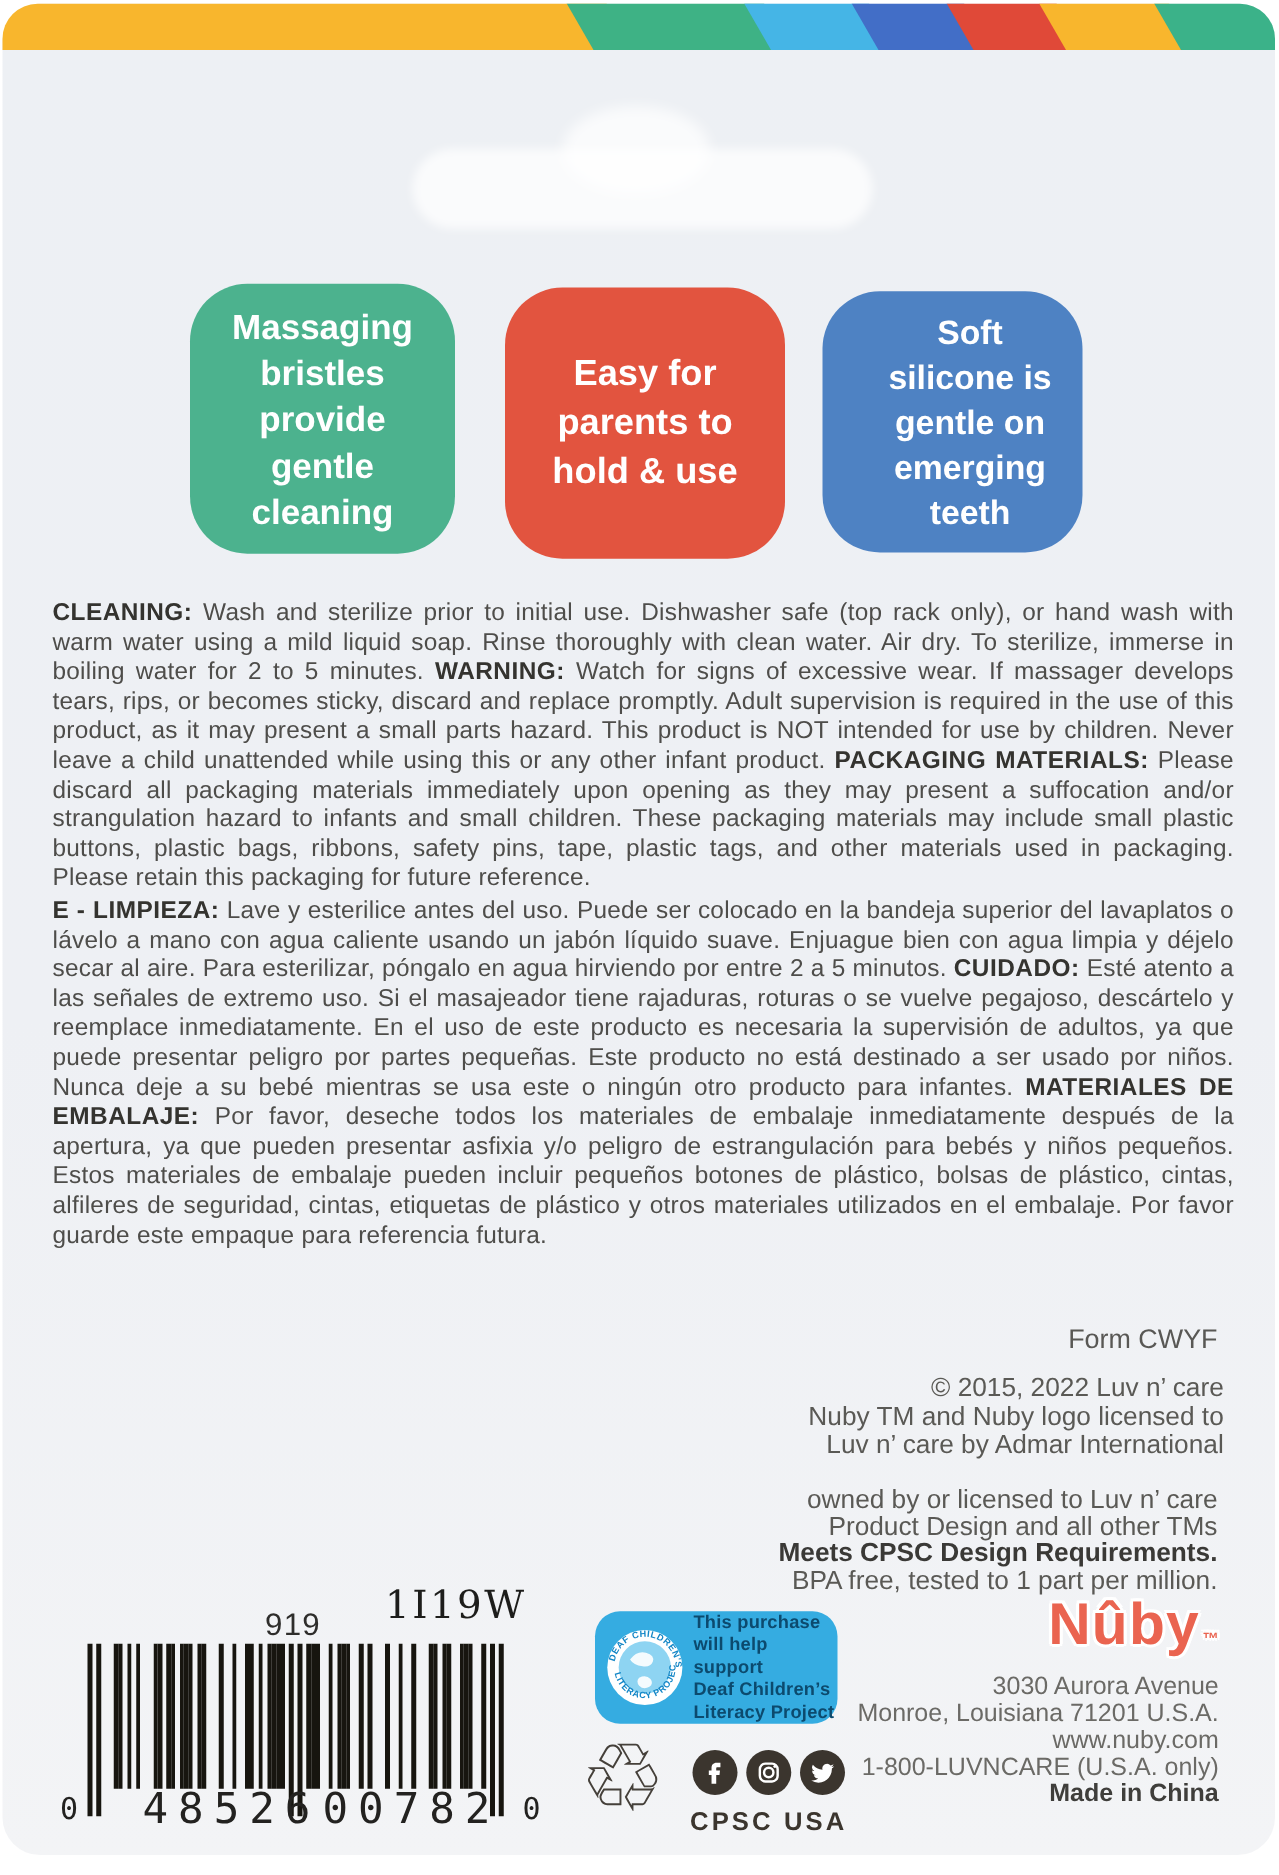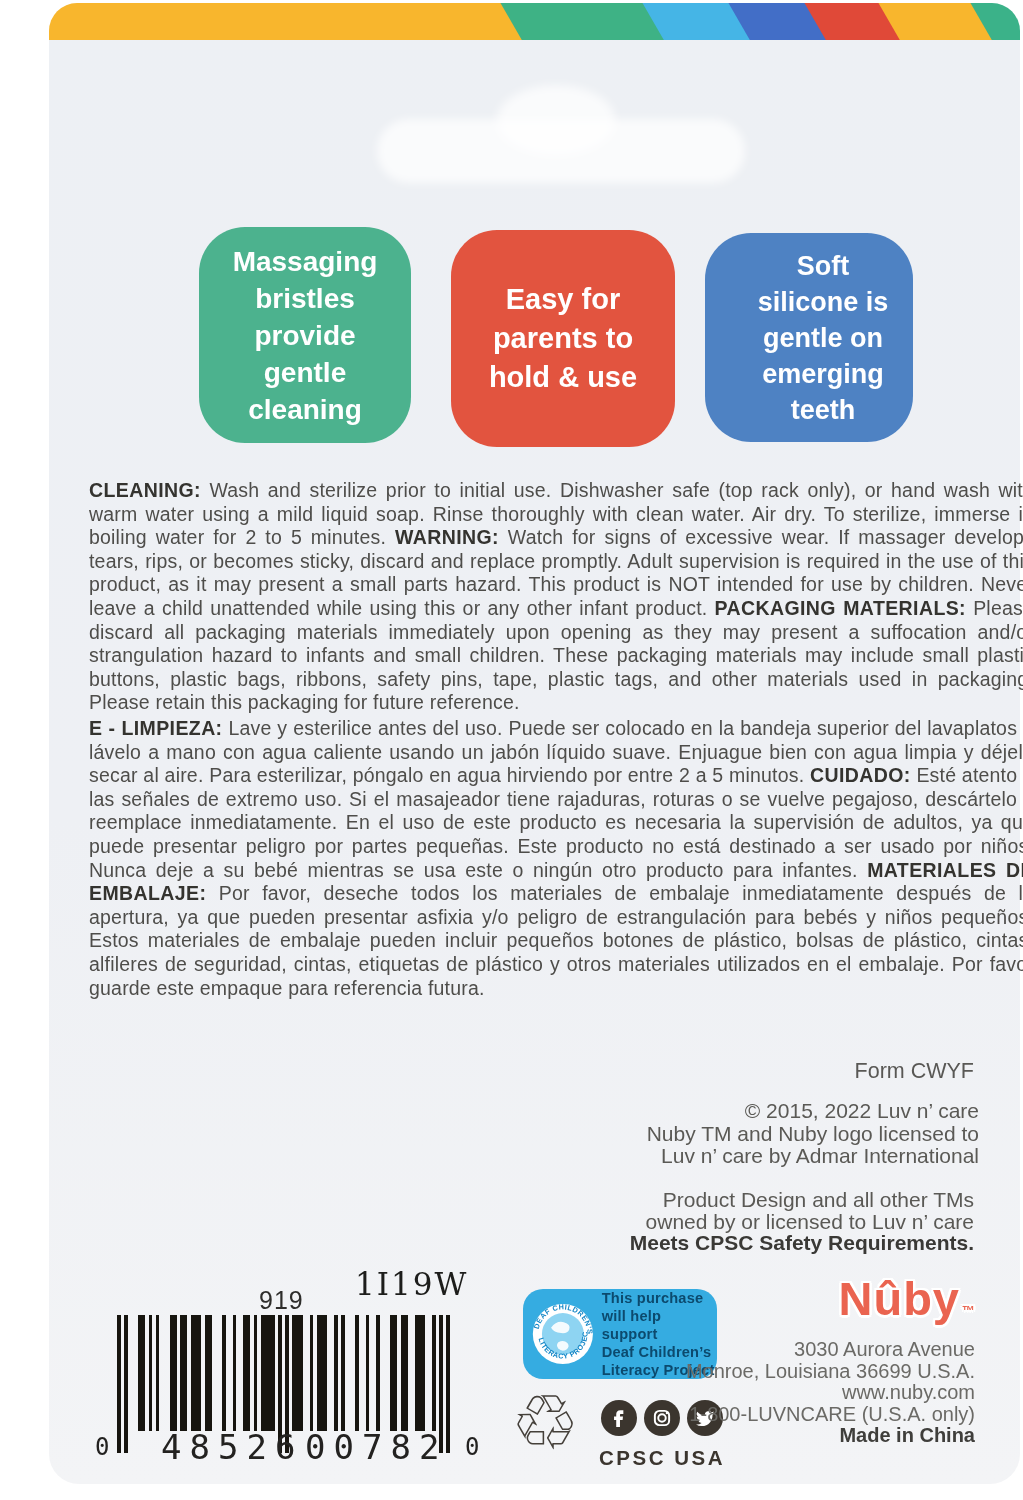--- a/index.html
+++ b/index.html
@@ -6,21 +6,20 @@
   body{
     width:1023px;height:1500px;position:relative;overflow:hidden;
     background:#ffffff;
     font-family:"Liberation Sans", sans-serif;
     -webkit-font-smoothing:antialiased;
   }
   .card{
     position:absolute;left:2px;top:3px;right:3px;bottom:16px;
     background:linear-gradient(180deg,#edf0f4 0%,#eef0f4 55%,#f3f4f6 100%);
     border-radius:30px;
-    margin-left:47px;
   }
   
   .stripes{
     position:absolute;left:0;top:0;right:0;height:37px;
     border-radius:28px 28px 0 0;overflow:hidden;
   }
   .stripe{
     position:absolute;top:-6px;height:50px;
     transform:skewX(30deg);transform-origin:0 0;
   }
@@ -122,24 +121,25 @@
   <p class="para para-es"><b>E - LIMPIEZA:</b><span> Lave y esterilice antes del uso. Puede ser colocado en la bandeja superior del lavaplatos o lávelo a mano con agua caliente usando un jabón líquido suave. Enjuague bien con agua limpia y déjelo secar al aire. Para esterilizar, póngalo en agua hirviendo por entre 2 a 5 minutos. </span><b>CUIDADO:</b><span> Esté atento a las señales de extremo uso. Si el masajeador tiene rajaduras, roturas o se vuelve pegajoso, descártelo y reemplace inmediatamente. En el uso de este producto es necesaria la supervisión de adultos, ya que puede presentar peligro por partes pequeñas. Este producto no está destinado a ser usado por niños. Nunca deje a su bebé mientras se usa este o ningún otro producto para infantes. </span><b>MATERIALES DE EMBALAJE:</b><span> Por favor, deseche todos los materiales de embalaje inmediatamente después de la apertura, ya que pueden presentar asfixia y/o peligro de estrangulación para bebés y niños pequeños. Estos materiales de embalaje pueden incluir pequeños botones de plástico, bolsas de plástico, cintas, alfileres de seguridad, cintas, etiquetas de plástico y otros materiales utilizados en el embalaje. Por favor guarde este empaque para referencia futura.</span></p>
 
   <div class="form-code">Form CWYF</div>
   <div class="copyright">
       <div>© 2015, 2022 Luv n’ care</div>
       <div>Nuby TM and Nuby logo licensed to</div>
       <div>Luv n’ care by Admar International</div>
     </div>
   <div class="tm-block">
     <div>
+        <div>owned by or licensed to Luv n’ care</div>
         <div>Product Design and all other TMs</div>
-        <div>owned by or licensed to Luv n’ care</div>
       </div>
-    <div class="bold-line">Meets CPSC Safety Requirements.</div>
+    <div class="bold-line">Meets CPSC Design Requirements.</div>
+    <div>BPA free, tested to 1 part per million.</div>
   </div>
 
   <div class="item-no">919</div>
   <div class="date-code">1I19W</div>
   <div class="barcode" id="barcode">
       <div class="bar tall" style="left: 0px;"></div>
       <div class="bar tall" style="left: 7px;"></div>
       <div class="bar" style="left: 21px;"></div>
       <div class="bar" style="left: 24.5px;"></div>
       <div class="bar" style="left: 31.5px;"></div>
@@ -239,20 +239,20 @@
     </div>
   </div>
   <div class="nuby-usa">CPSC USA</div>
 
   <div class="brand" style="color: rgb(234, 100, 80);">
     <span>Nûby</span><span class="tm">™</span>
   </div>
   <div class="address-block">
     <div>
         <div>3030 Aurora Avenue</div>
-        <div>Monroe, Louisiana 36699 U.S.A.</div>
+        <div>Monroe, Louisiana 71201 U.S.A.</div>
         <div>www.nuby.com</div>
         <div>1-800-LUVNCARE (U.S.A. only)</div>
       </div>
     <div class="made-in">Made in China</div>
   </div>
 
 </div>
 
 </body></html>

